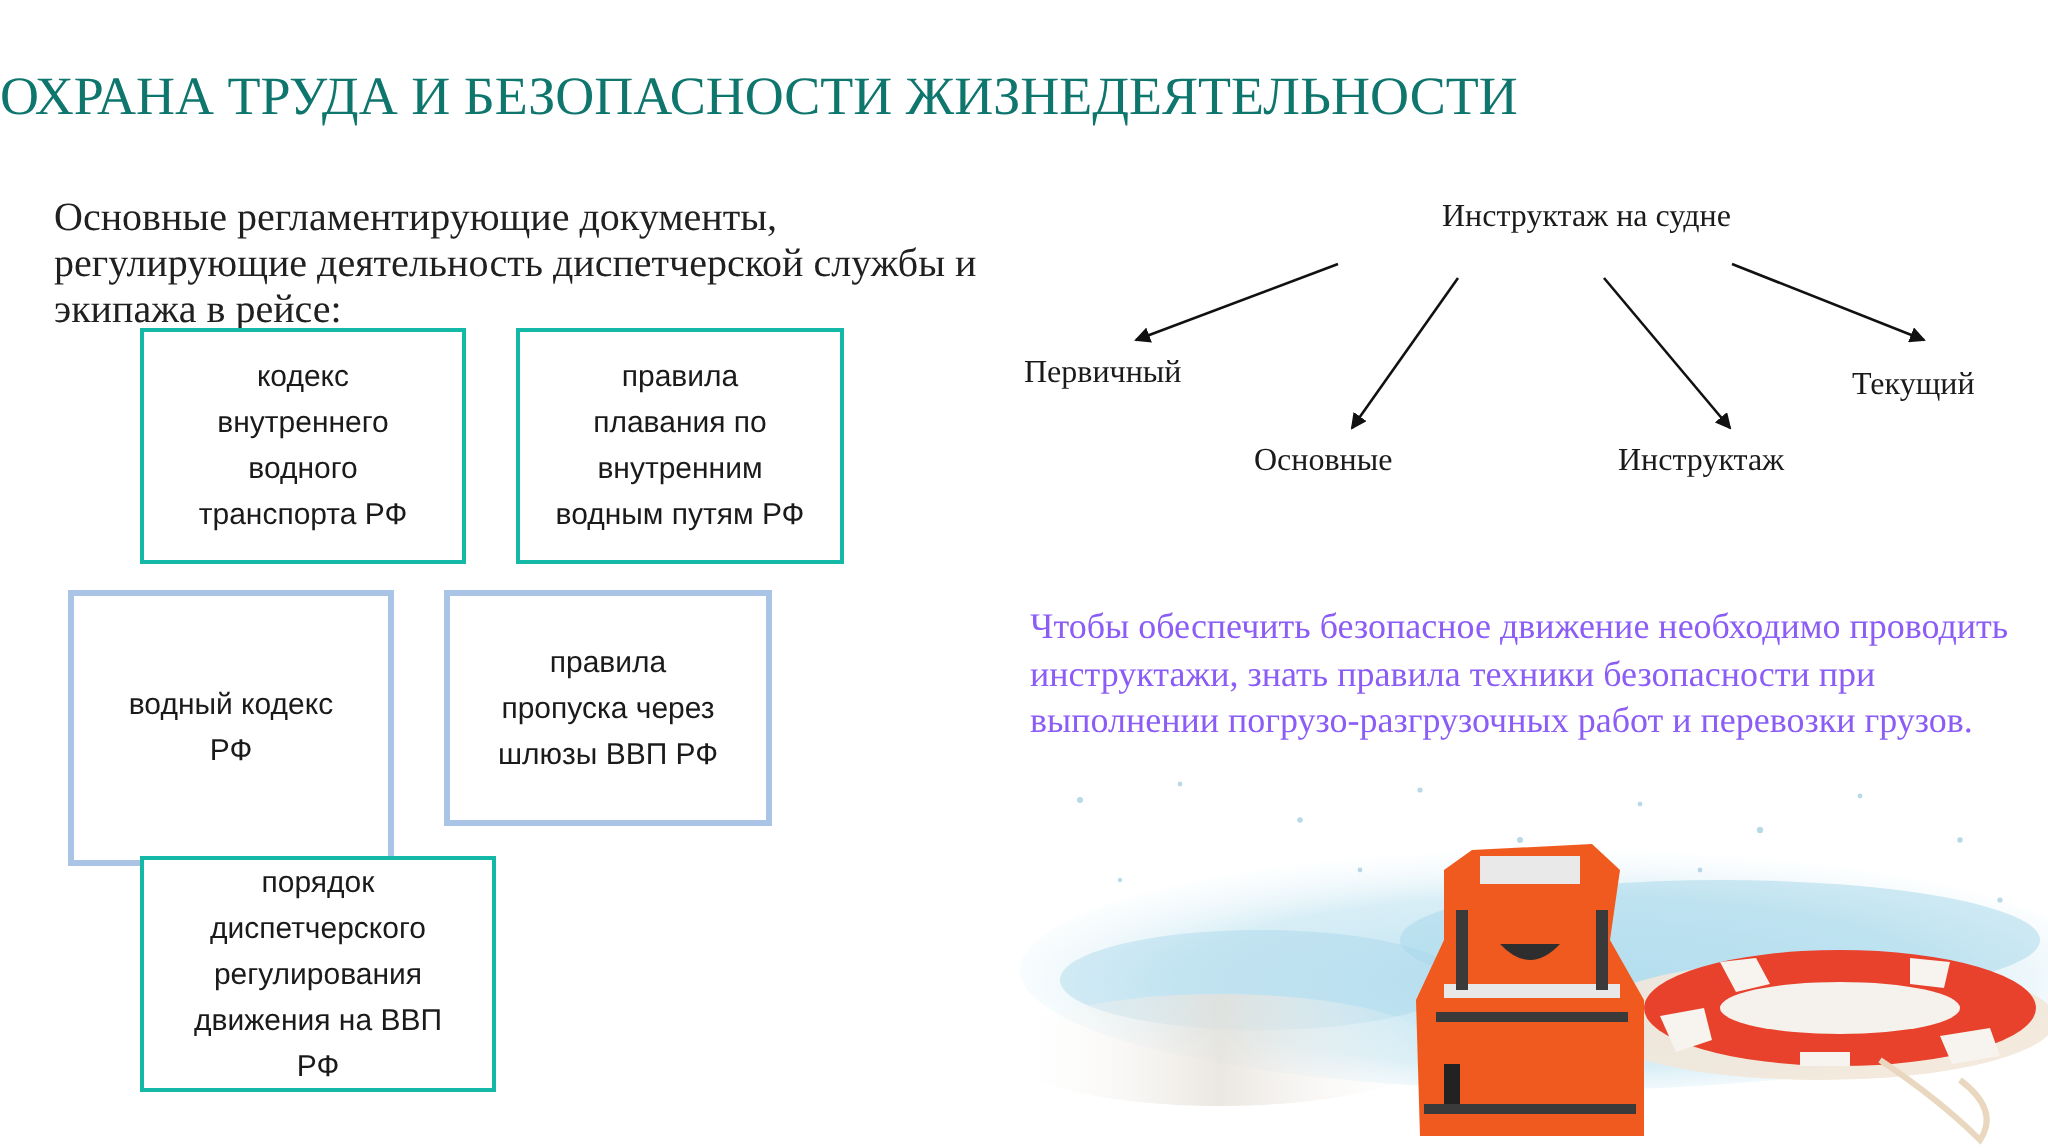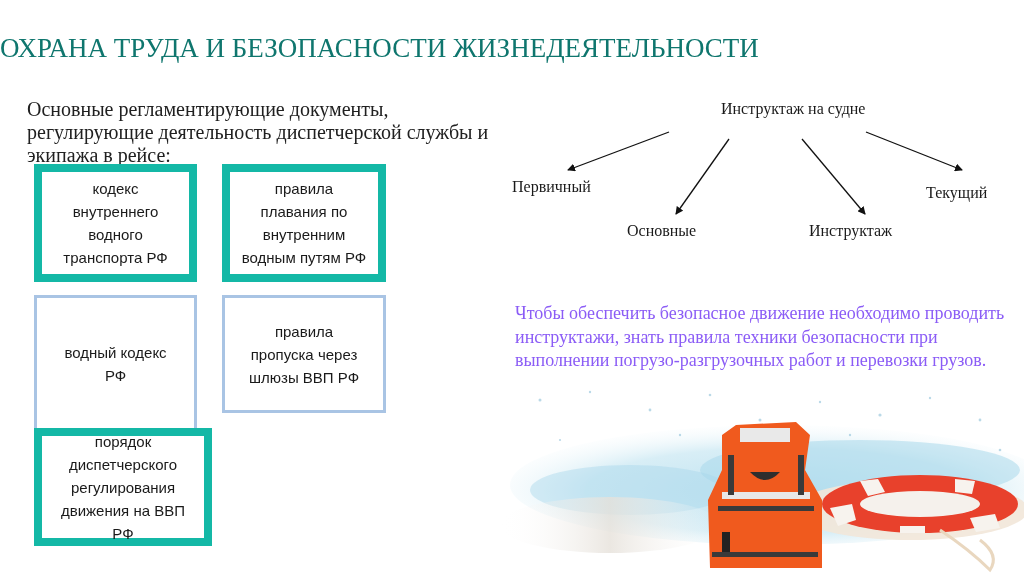--- a/index.html
+++ b/index.html
@@ -18,21 +18,21 @@
     position: absolute; left: 27px; top: 98px; width: 490px;
     font-size: 20px; line-height: 23px; color: #202020;
   }
   .doc-box {
     position: absolute; box-sizing: border-box;
     display: flex; align-items: center; justify-content: center;
     text-align: center; background: #fff;
     font-family: "Liberation Sans", sans-serif; font-size: 15px; line-height: 23px;
     color: #1a1a1a; padding: 4px 6px;
   }
-  .doc-box.dark { border: 8px solid #14b8a6; }
+  .doc-box.dark { border: 2px solid #14b8a6; margin-left: 36px; }
   .doc-box.light { border: 3px solid #a9c4e4; }
   .doc-box span { white-space: pre-line; }
 
   .diag-label {
     position: absolute; font-size: 16px; color: #1a1a1a; white-space: nowrap;
   }
   .arrows { position: absolute; left: 0; top: 0; width: 1024px; height: 574px; pointer-events: none; }
 
   .para {
     position: absolute; left: 515px; top: 302px; width: 510px;

